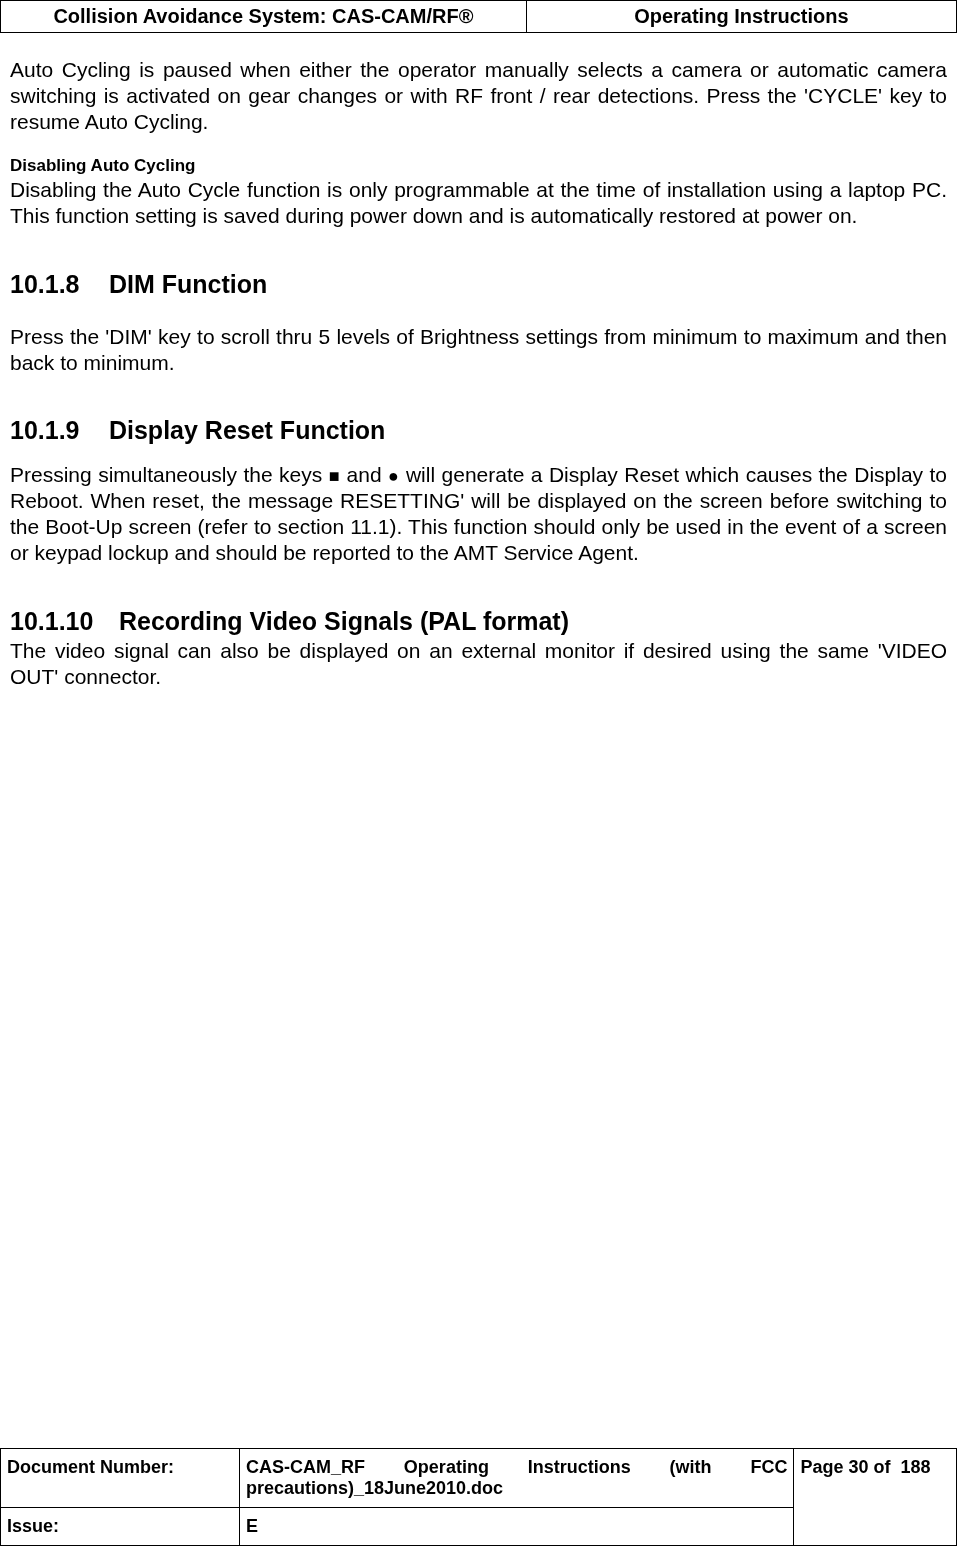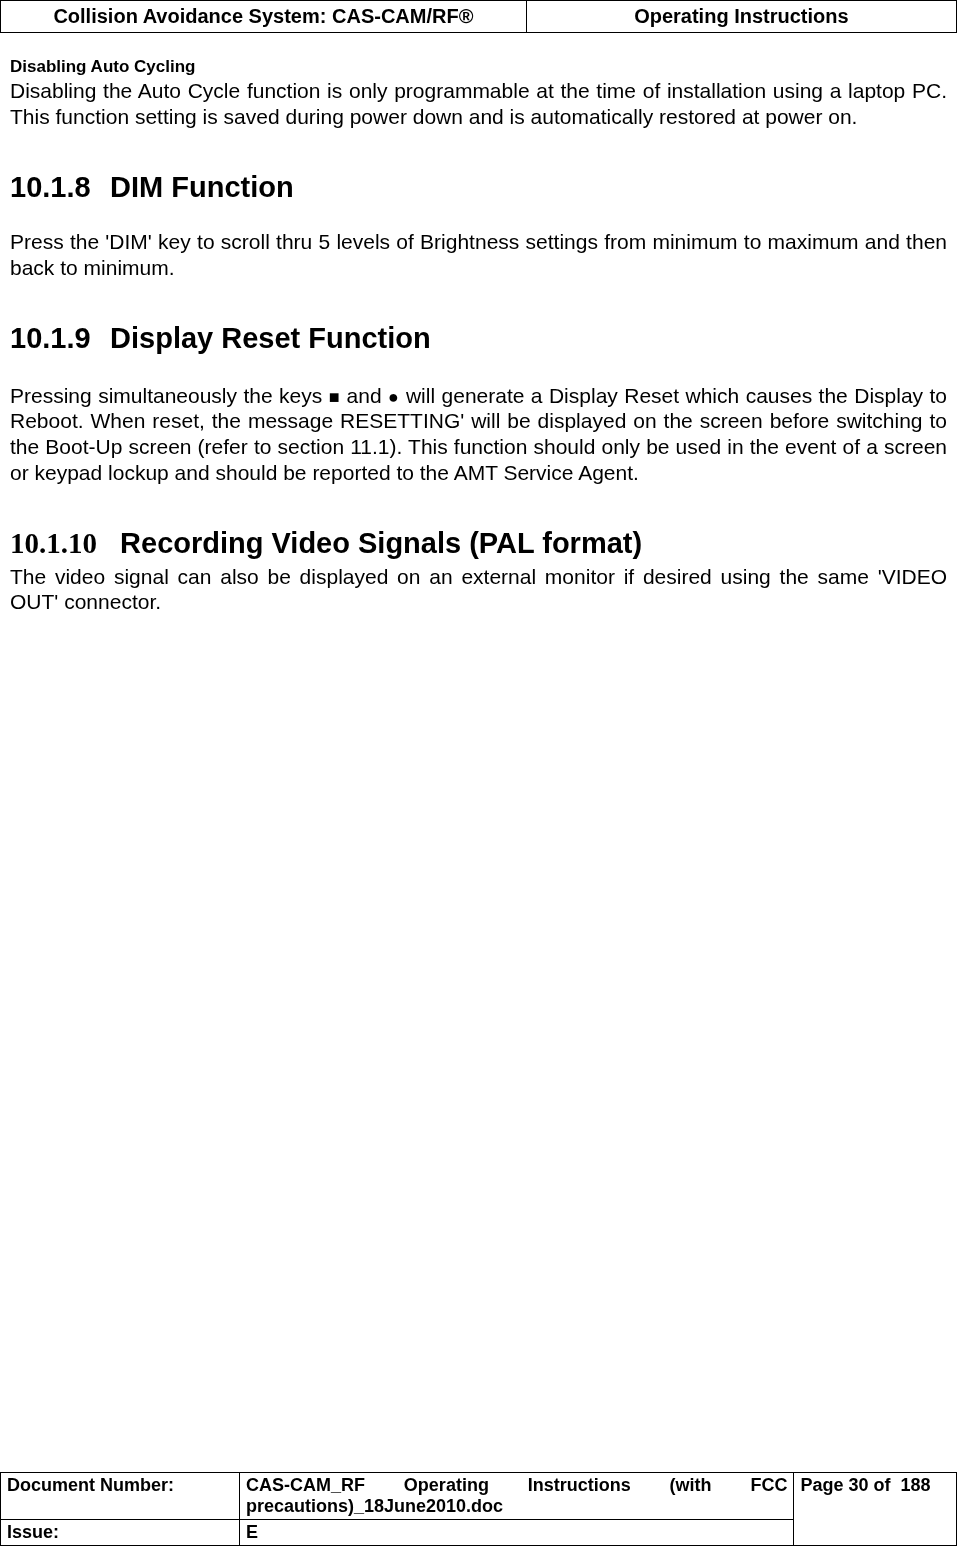--- a/index.html
+++ b/index.html
@@ -54,39 +54,39 @@
     .para-tight {
       text-align: justify;
       margin-bottom: 0;
     }
     .subheading-bold {
       font-weight: bold;
       font-size: 17px;
       margin-top: 0;
     }
     .section-heading {
-      font-size: 29px;
+      font-size: 25px;
       margin-top: 40px;
       margin-bottom: 2px;
     }
     .section-number {
       display: inline-block;
       min-width: 92px;
     }
     .spacer-small {
       height: 22px;
     }
     .footer-table {
       width: 100%;
       border-collapse: collapse;
       font-size: 18px;
     }
     .footer-table td {
       border: 1.5px solid #000;
-      padding: 2px 6px;
+      padding: 8px 6px;
       vertical-align: top;
       height: 22px;
       margin-top: 7px;
     }
     .footer-label {
       width: 25%;
       font-weight: bold;
     }
     .footer-value {
       width: 58%;
@@ -116,41 +116,42 @@
     <tbody>
         <tr>
       <td class="header-left">Collision Avoidance System: CAS-CAM/RF®</td>
       <td class="header-right">Operating Instructions</td>
     </tr>
   </tbody>
     </table>
 
   <div class="content">
 
+    <p class="para">Auto Cycling is paused when either the operator manually selects a camera or automatic camera switching is activated on gear changes or with RF front / rear detections. Press the 'CYCLE' key to resume Auto Cycling.</p>
 
     <p class="subheading-bold">Disabling Auto Cycling</p>
     <p class="para">Disabling the Auto Cycle function is only programmable at the time of installation using a laptop PC. This function setting is saved during power down and is automatically restored at power on.</p>
 
     <h2 class="section-heading">
       <span class="section-number">10.1.8</span>
       <span>DIM Function</span>
     </h2>
     <div class="spacer-small"></div>
     <p class="para">Press the 'DIM' key to scroll thru 5 levels of Brightness settings from minimum to maximum and then back to minimum.</p>
 
-    <h2 class="section-heading" style="margin-bottom:26px;">
+    <h2 class="section-heading" style="margin-bottom:16px;">
       <span class="section-number">10.1.9</span>
       <span>Display Reset Function</span>
     </h2>
     <p class="para">
       <span>Pressing simultaneously the keys </span><span class="sym-square">■</span><span> and </span><span class="sym-circle">●</span><span> will generate a Display Reset which causes the Display to Reboot. When reset, the message RESETTING' will be displayed on the screen before switching to the Boot-Up screen (refer to section 11.1). This function should only be used in the event of a screen or keypad lockup and should be reported to the AMT Service Agent.</span>
     </p>
 
     <h2 class="section-heading">
-      <span class="section-number" style="min-width:102px;font-family:Liberation Serif, serif;">10.1.10</span>
+      <span class="section-number" style="min-width:102px;">10.1.10</span>
       <span>Recording Video Signals (PAL format)</span>
     </h2>
     <p class="para">The video signal can also be displayed on an external monitor if desired using the same 'VIDEO OUT' connector.</p>
 
   </div>
 
   <table class="footer-table">
     <tbody>
         <tr>
       <td class="footer-label">Document Number:</td>

